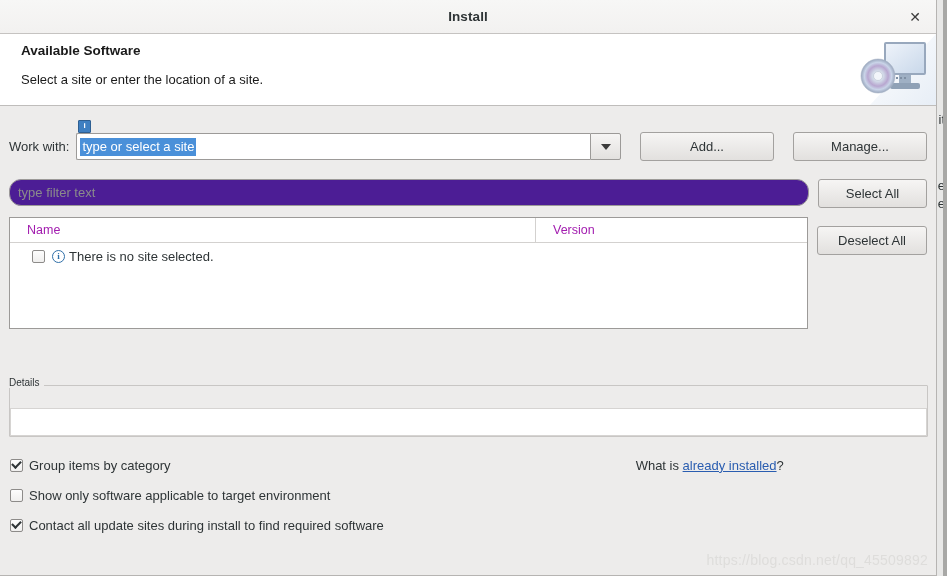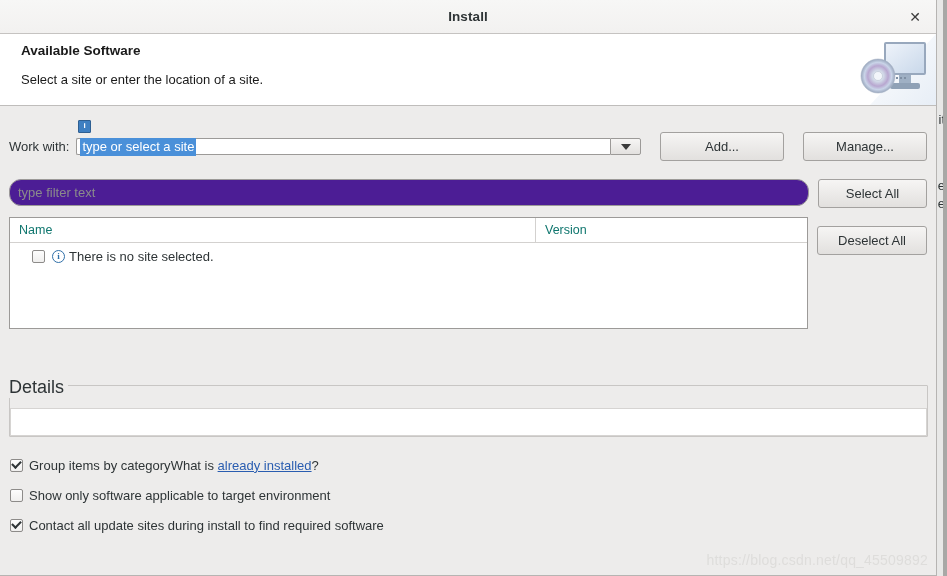--- a/index.html
+++ b/index.html
@@ -150,21 +150,21 @@
     color: #fff;
     font-size: 8px;
     line-height: 10px;
     text-align: center;
     font-weight: bold;
   }
   .combo-wrap {
     display: flex;
     flex: 1;
     max-width: 615px;
-    height: 17px;
+    height: 27px;
   }
   .combo-entry {
     flex: 1;
     background: #fff;
     border: 1px solid #9c9a98;
     border-right: none;
     border-radius: 2px 0 0 2px;
     display: flex;
     align-items: center;
     padding: 0 3px;
@@ -199,21 +199,21 @@
     border: 1px solid #a3a19f;
     border-radius: 3px;
     font-family: "Liberation Sans", sans-serif;
     font-size: 13px;
     color: #2e3436;
     cursor: pointer;
     padding: 0;
     text-align: center;
   }
   .btn-addmanage {
-    width: 124px;
+    width: 134px;
     height: 29px;
     margin-left: 19px;
   }
 
   
   .row-filter {
     display: flex;
     margin-top: 18px;
   }
   .filter-input {
@@ -250,24 +250,24 @@
     overflow: hidden;
   }
   .thead {
     display: flex;
     height: 24px;
     border-bottom: 1px solid #d3d1cf;
     background: #ffffff;
   }
   .th {
     font-size: 12.5px;
-    color: #0f766e;
-    display: flex;
-    align-items: center;
-    padding-left: 9px;
+    color: #a21caf;
+    display: flex;
+    align-items: center;
+    padding-left: 17px;
     box-sizing: border-box;
   }
   .th-name { width: 526px; border-right: 1px solid #d3d1cf; }
   .th-version { flex: 1; }
   .trow {
     display: flex;
     align-items: center;
     height: 26px;
     padding-left: 22px;
   }
@@ -319,21 +319,21 @@
     left: 9px;
     top: 279px;
     width: 919px;
     height: 52px;
   }
   .details-legend {
     position: absolute;
     left: 0; top: -8px;
     background: #edeceb;
     padding-right: 4px;
-    font-size: 18px;
+    font-size: 10px;
     color: #2e3436;
   }
   .details-frame {
     position: absolute;
     left: 0; top: 0;
     right: 0; bottom: 0;
     border: 1px solid #c8c6c4;
     border-radius: 1px;
     box-sizing: border-box;
   }
@@ -367,20 +367,21 @@
   }
   .opt-item .opt-label {
     font-size: 13px;
     color: #2e3436;
     margin-left: 6px;
   }
   .opt-col2 { margin-left: 465px; }
   .whatis {
     font-size: 13px;
     color: #2e3436;
+    margin-left: 465px;
   }
   .link {
     color: #2a5db0;
     text-decoration: underline;
     cursor: pointer;
   }
 
   
   .watermark {
     position: absolute;

